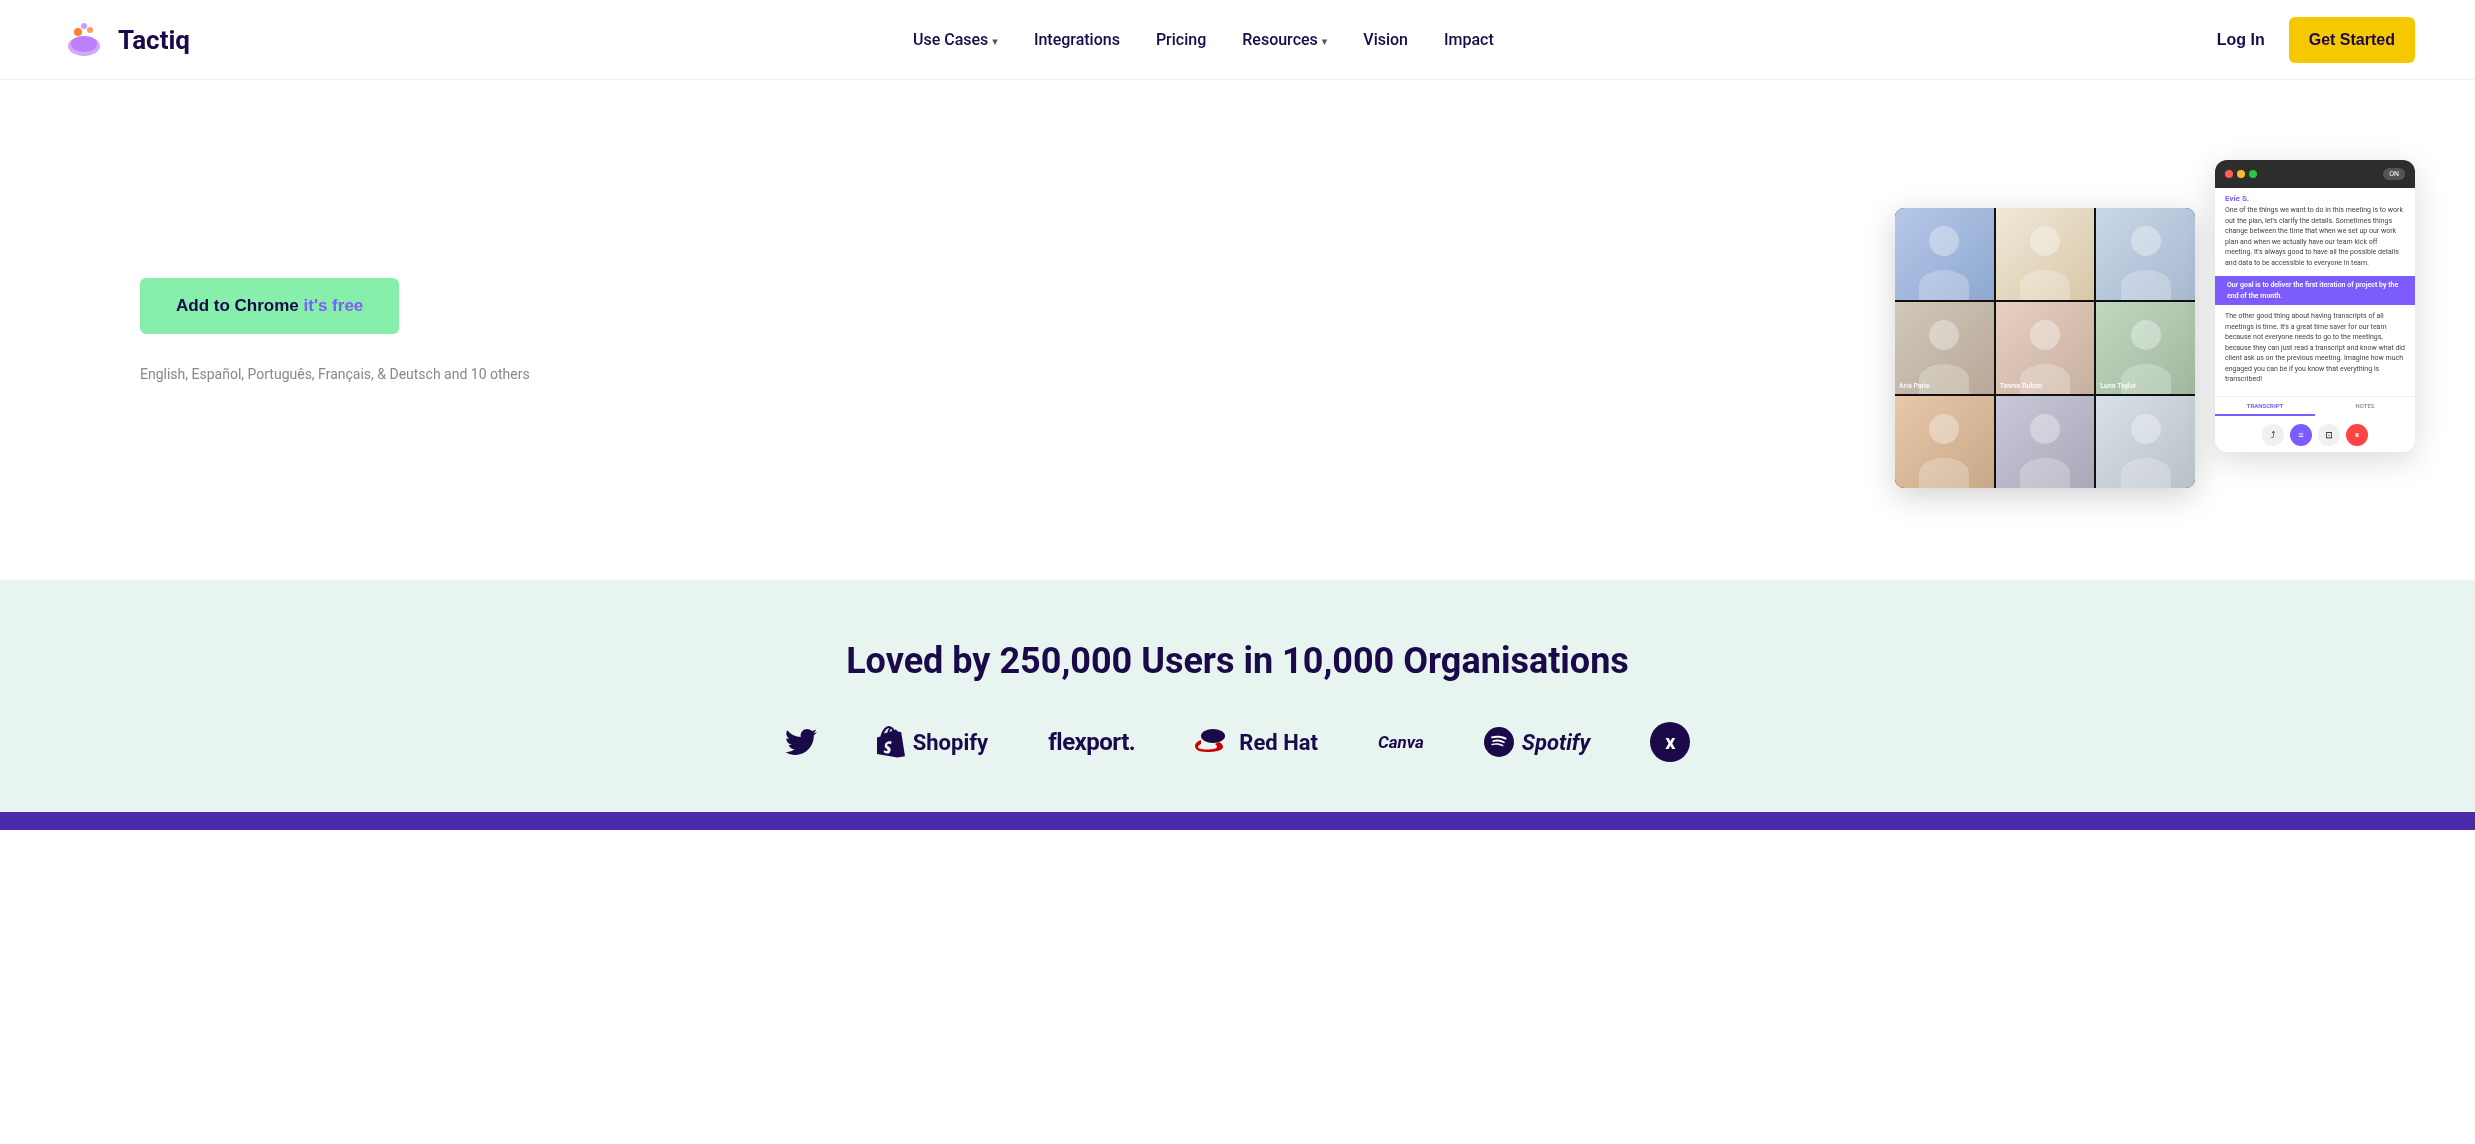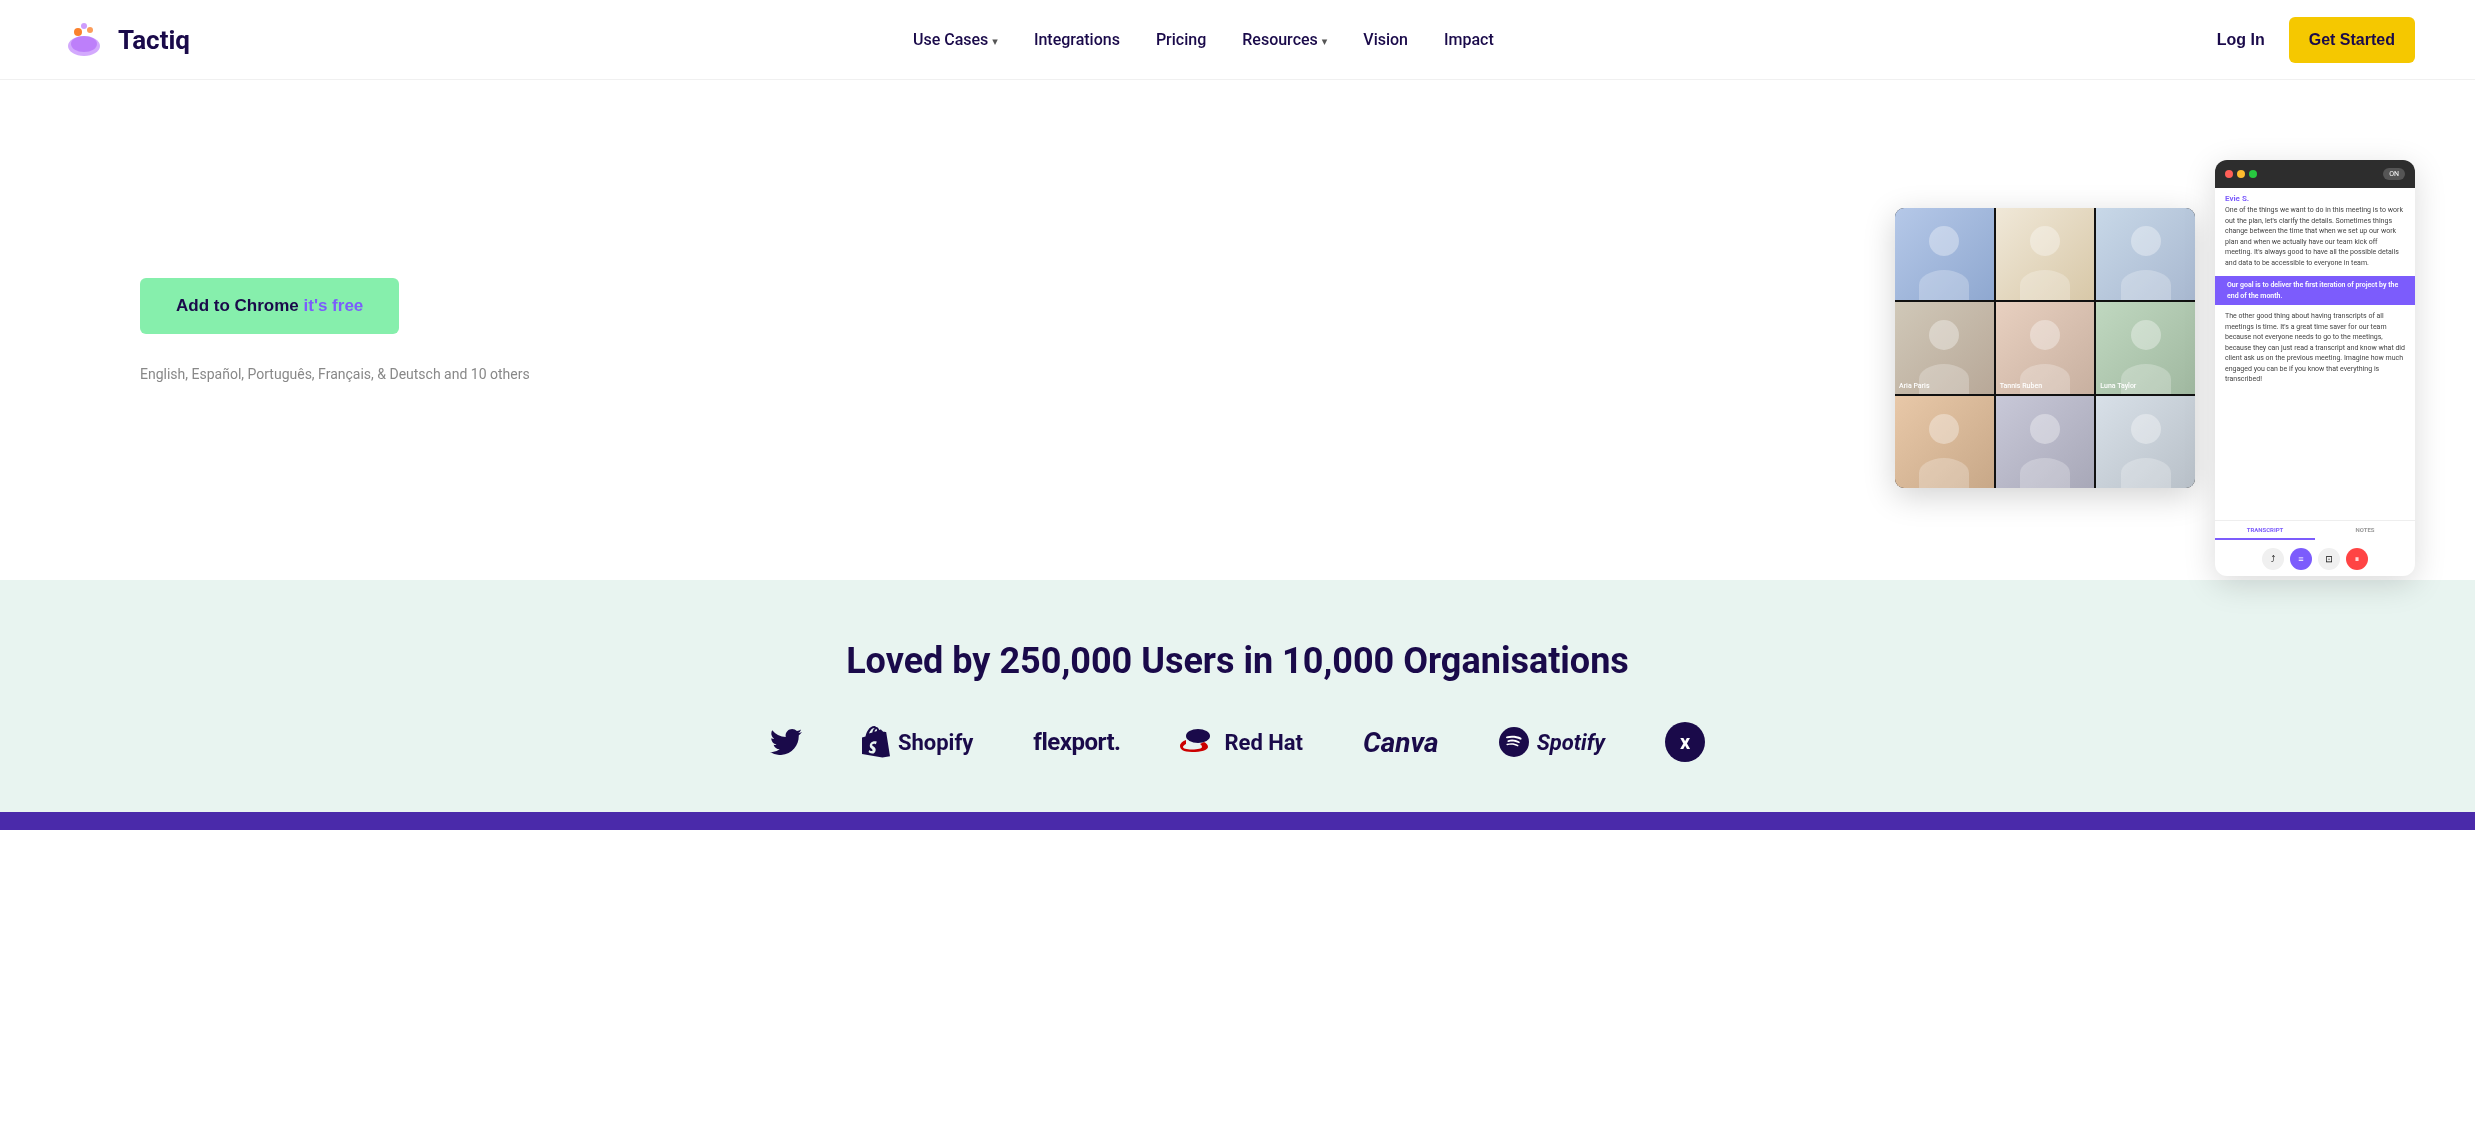--- a/index.html
+++ b/index.html
@@ -176,21 +176,21 @@
       background: rgba(255,255,255,0.25);
       border-radius: 50% 50% 0 0;
       position: absolute;
       bottom: 0; left: 50%; transform: translateX(-50%);
     }
 
     .transcript-panel {
       position: absolute;
       right: 0; top: 0;
       width: 200px;
-      height: 416px;
+      height: 292px;
       background: #fff;
       border-radius: 12px;
       box-shadow: 0 8px 32px rgba(0,0,0,0.15);
       overflow: hidden;
       font-size: 8px;
     }
     .transcript-header {
       background: #2d2d2d;
       padding: 8px 10px;
       display: flex;
@@ -429,21 +429,21 @@
 
     <div class="logo-item">
       <svg width="36" height="28" viewBox="0 0 36 28" fill="none">
         <ellipse cx="18" cy="8" rx="12" ry="7" fill="#1a0a4a"></ellipse>
         <path d="M6 12c0 0-6 2-6 6 0 3 3 6 12 6s16-2 16-5c0-2-1.5-4-4-5l-4 2s2 1 2 3c0 1.5-4 2.5-10 2.5s-9-1-9-2.5c0-1.5 3-3 3-3V12z" fill="#cc0000"></path>
       </svg>
       <span style="font-size:22px;font-weight:700;">Red Hat</span>
     </div>
 
     <div class="logo-item">
-      <span style="font-size:28px;font-weight:700;font-style:italic;">Canva</span>
+      <span style="font-size:17px;font-weight:700;font-style:italic;">Canva</span>
     </div>
 
     <div class="logo-item">
       <svg width="30" height="30" viewBox="0 0 30 30" fill="none">
         <circle cx="15" cy="15" r="15" fill="#1a0a4a"></circle>
         <path d="M21 12.5c-3.5-2-9.5-2.2-12.9-1.2-.5.1-1-.2-1.1-.7-.1-.5.2-1 .7-1.1 3.9-1.2 10.4-.9 14.4 1.3.5.3.6.9.4 1.4-.3.4-.9.6-1.5.3zm-.2 3.3c-.3.4-.8.5-1.2.3C16.6 14.6 13 14 9.7 15c-.5.2-1-.1-1.2-.6-.2-.5.1-1 .6-1.2 3.8-1.2 8.1-.6 11.1 1.4.4.2.5.8.6 1.2v0zm-1.4 3.2c-.2.3-.6.5-1 .3-2.7-1.6-6.1-2-10.1-1.1-.4.1-.8-.2-.9-.6-.1-.4.2-.8.6-.9 4.4-1 8.1-.6 11.1 1.2.3.2.5.7.3 1.1z" fill="white"></path>
       </svg>
       <span style="font-size:22px;font-weight:700;font-style:italic;">Spotify</span>
     </div>
 

